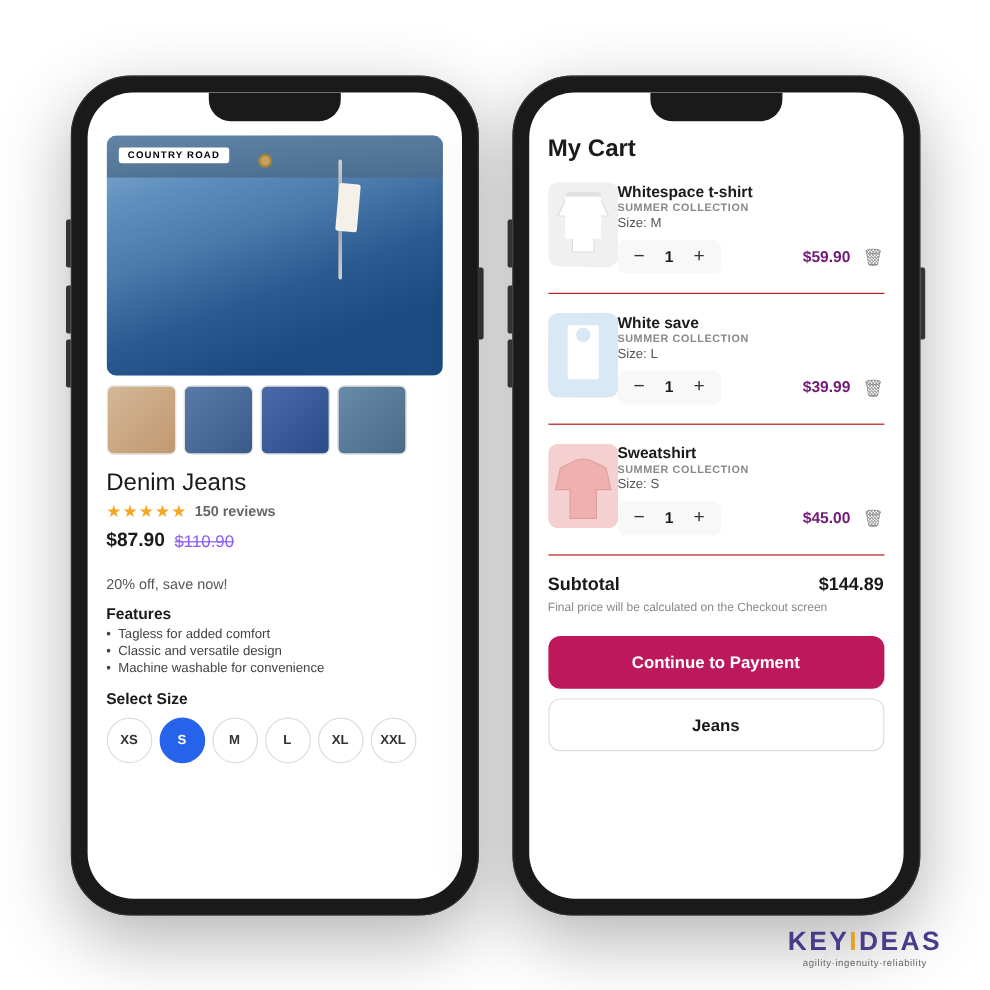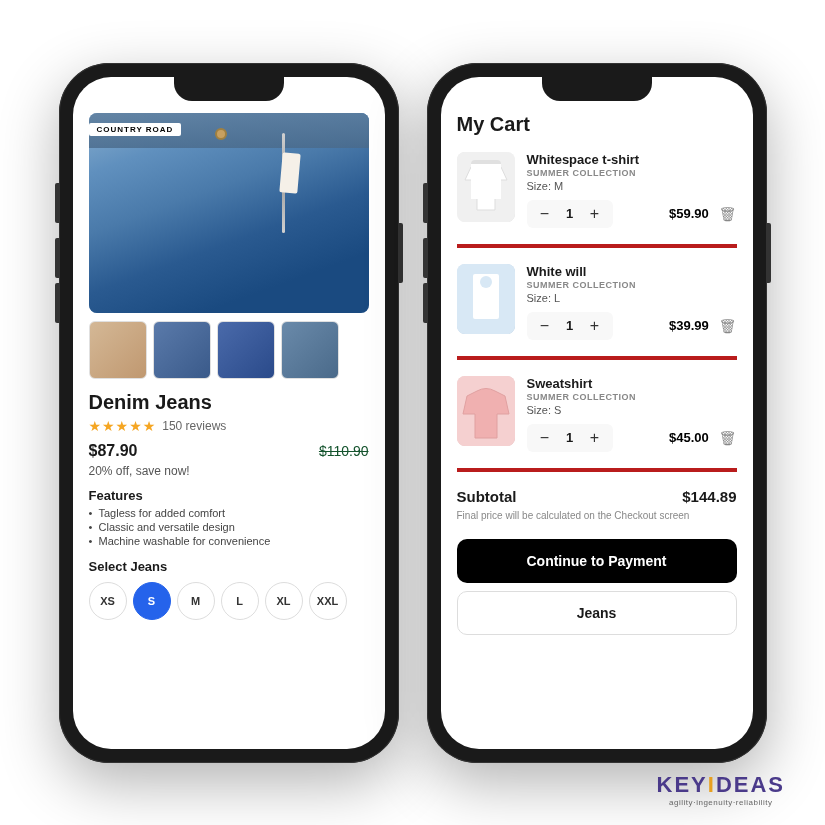--- a/index.html
+++ b/index.html
@@ -91,21 +91,21 @@
       background: linear-gradient(135deg, #b8cfe8 0%, #7fa8d4 30%, #5580b0 60%, #c8d8e8 100%);
       border-radius: 8px;
       position: relative;
       overflow: hidden;
       margin-bottom: 8px;
     }
 
     .product-image-main .brand-tag {
       position: absolute;
       top: 10px;
-      left: 0;
+      left: 10px;
       background: white;
       padding: 2px 8px;
       font-size: 8px;
       font-weight: 700;
       letter-spacing: 1px;
       border-radius: 2px;
     }
 
     .denim-visual {
       width: 100%;
@@ -172,60 +172,60 @@
       border: 1px solid #e0e0e0;
     }
 
     .thumb1 { background: linear-gradient(135deg, #d4b896, #c09870); }
     .thumb2 { background: linear-gradient(135deg, #5a7aaa, #3a5a8a); }
     .thumb3 { background: linear-gradient(135deg, #4a6aaa, #2a4a8a); }
     .thumb4 { background: linear-gradient(135deg, #6a8aaa, #4a6a8a); }
 
     .product-title {
       font-size: 20px;
-      font-weight: 700;
+      font-weight: 400;
       color: #1a1a1a;
       margin-bottom: 4px;
     }
 
     .stars-row {
       display: flex;
       align-items: center;
       gap: 6px;
       margin-bottom: 8px;
     }
 
     .stars {
       color: #f5a623;
       font-size: 14px;
       letter-spacing: 1px;
     }
 
     .review-count {
       font-size: 12px;
       color: #666;
+      font-weight: bold;
     }
 
     .price-row {
       display: flex;
       align-items: center;
-      gap: 20px;
-      margin-bottom: 4px;
-      justify-content: space-between;
+      gap: 8px;
+      margin-bottom: 20px;
     }
 
     .price-current {
       font-size: 16px;
       font-weight: 700;
       color: #1a1a1a;
     }
 
     .price-original {
       font-size: 14px;
-      color: #14532d;
+      color: #8b5cf6;
       text-decoration: line-through;
     }
 
     .discount-text {
       font-size: 12px;
       color: #555;
       margin-bottom: 10px;
     }
 
     .features-title {
@@ -298,24 +298,23 @@
 
     .cart-title {
       font-size: 20px;
       font-weight: 700;
       color: #1a1a1a;
       margin-bottom: 16px;
     }
 
     .cart-item {
       display: flex;
-      gap: 12px;
       padding-bottom: 16px;
       margin-bottom: 16px;
-      border-bottom: 4px solid #b91c1c;
+      border-bottom: 1px solid #b91c1c;
     }
 
     .cart-item-img {
       width: 58px;
       height: 70px;
       border-radius: 8px;
       flex-shrink: 0;
       overflow: hidden;
     }
 
@@ -409,21 +408,21 @@
 
     .item-price-row {
       display: flex;
       align-items: center;
       gap: 10px;
     }
 
     .item-price {
       font-size: 13px;
       font-weight: 700;
-      color: #000000;
+      color: #701a75;
     }
 
     .delete-btn {
       color: #888;
       font-size: 14px;
       cursor: pointer;
       background: none;
       border: none;
     }
 
@@ -449,21 +448,21 @@
     .subtotal-note {
       font-size: 10px;
       color: #888;
       margin-bottom: 16px;
       line-height: 1.4;
     }
 
     .btn-payment {
       width: 100%;
       padding: 14px;
-      background: #000000;
+      background: #be185d;
       color: white;
       border: none;
       border-radius: 10px;
       font-size: 14px;
       font-weight: 600;
       cursor: pointer;
       margin-bottom: 8px;
       display: block;
       text-align: center;
     }
@@ -546,21 +545,21 @@
         </div>
         <div class="discount-text">20% off, save now!</div>
 
         <div class="features-title">Features</div>
         <ul class="feature-list">
           <li>Tagless for added comfort</li>
           <li>Classic and versatile design</li>
           <li>Machine washable for convenience</li>
         </ul>
 
-        <div class="size-label">Select Jeans</div>
+        <div class="size-label">Select Size</div>
         <div class="size-buttons">
           <button class="size-btn">XS</button>
           <button class="size-btn active">S</button>
           <button class="size-btn">M</button>
           <button class="size-btn">L</button>
           <button class="size-btn">XL</button>
           <button class="size-btn">XXL</button>
         </div>
       </div>
     </div>
@@ -599,21 +598,21 @@
 
         <div class="cart-item">
           <div class="cart-item-img img-shirt">
             <svg width="58" height="70" viewBox="0 0 58 70" xmlns="http://www.w3.org/2000/svg">
               <rect width="58" height="70" fill="#d8e8f5" rx="4"></rect>
               <rect x="16" y="10" width="26" height="45" fill="white" rx="2"></rect>
               <circle cx="29" cy="18" r="6" fill="#d8e8f5"></circle>
             </svg>
           </div>
           <div class="cart-item-info">
-            <div class="cart-item-name">White will</div>
+            <div class="cart-item-name">White save</div>
             <div class="cart-item-collection">SUMMER COLLECTION</div>
             <div class="cart-item-size">Size: L</div>
             <div class="cart-item-controls">
               <div class="qty-controls">
                 <button class="qty-btn">−</button>
                 <span class="qty-value">1</span>
                 <button class="qty-btn">+</button>
               </div>
               <div class="item-price-row">
                 <span class="item-price">$39.99</span>

